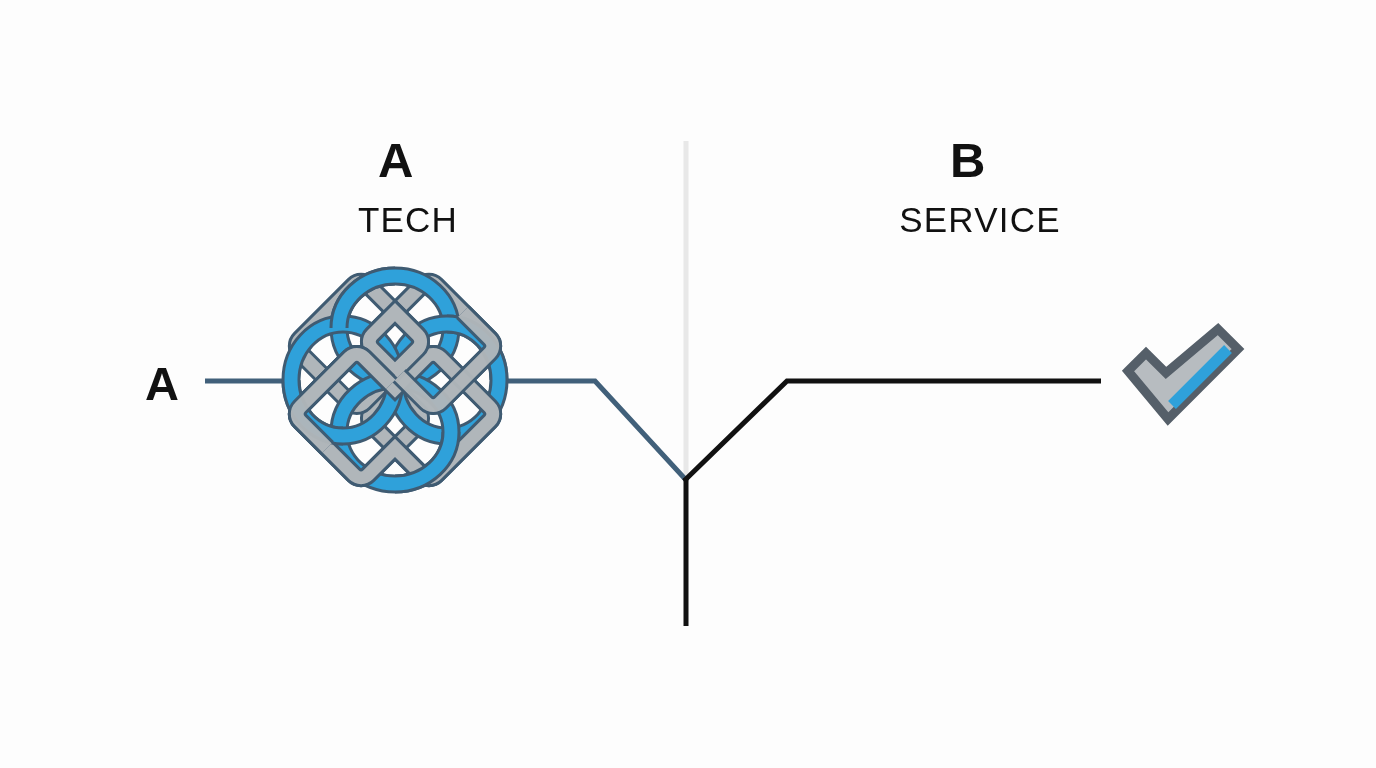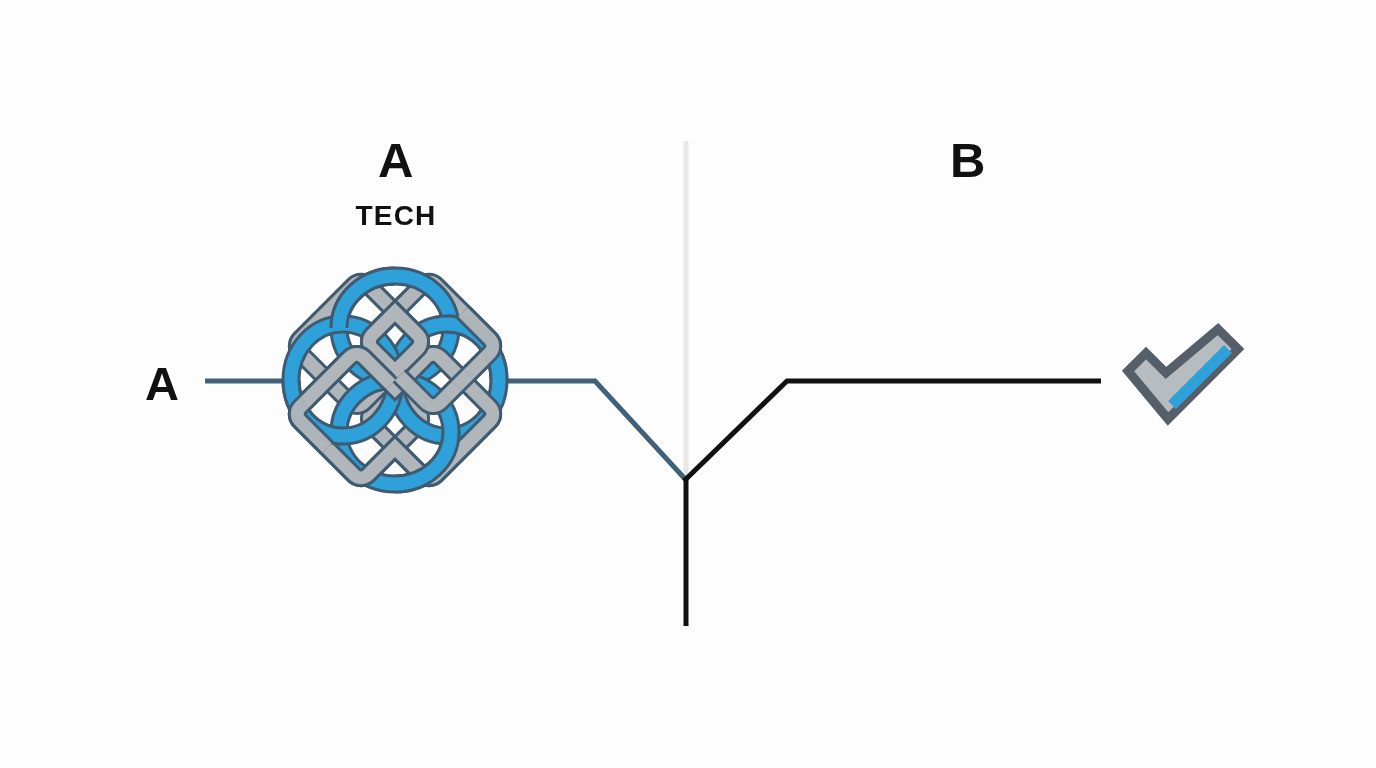--- a/index.html
+++ b/index.html
@@ -33,23 +33,24 @@
     white-space: nowrap;
     line-height: 1;
     -webkit-font-smoothing: antialiased;
   }
   .lbl-letter {
     font-size: 49px;
     font-weight: 700;
     letter-spacing: 0.5px;
   }
   .lbl-word {
-    font-size: 28px;
-    font-weight: 700;
+    font-size: 35px;
+    font-weight: 400;
     letter-spacing: 1.2px;
+    padding-left: 12px;
   }
   .lbl-node {
     font-size: 47px;
     font-weight: 700;
   }
   #label-a-letter   { left: 0; top: 136px;  width: 792px; text-align: center; }
   #label-a-word     { left: 0; top: 202px;  width: 792px; text-align: center; }
   #label-b-letter   { left: 584px; top: 136px; width: 768px; text-align: center; }
   #label-b-word     { left: 584px; top: 202px; width: 768px; text-align: center; }
   #label-node-a     { left: 136px; top: 360px; width: 52px; text-align: center; }
@@ -182,16 +183,17 @@
       <path d="M -12 28 L 44 -28" fill="none" stroke="#2fa1da" stroke-width="11" stroke-linecap="butt"></path>
     </g>
   </svg>
 
   <div class="lbl lbl-letter" id="label-a-letter">A</div>
 
   <div class="lbl lbl-word" id="label-a-word">TECH</div>
 
   <div class="lbl lbl-letter" id="label-b-letter">B</div>
 
+  <div class="lbl lbl-word" id="label-b-word">SERVICE</div>
 
   <div class="lbl lbl-node" id="label-node-a">A</div>
 
 </div>
 
 </body></html>

